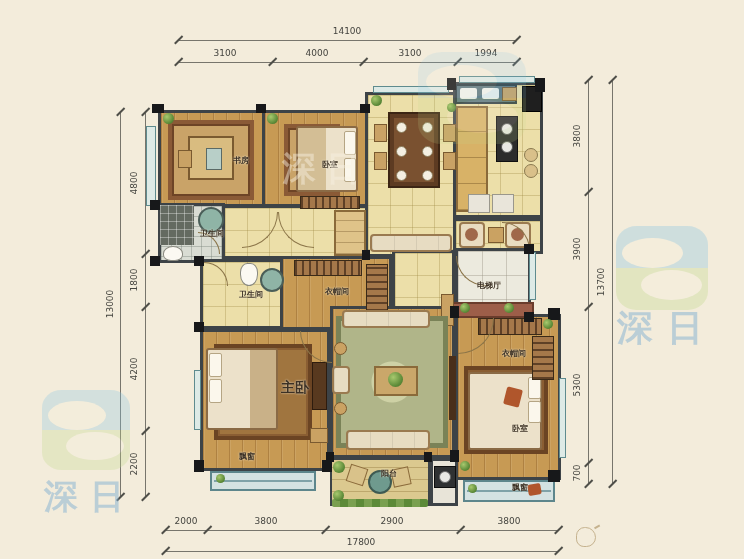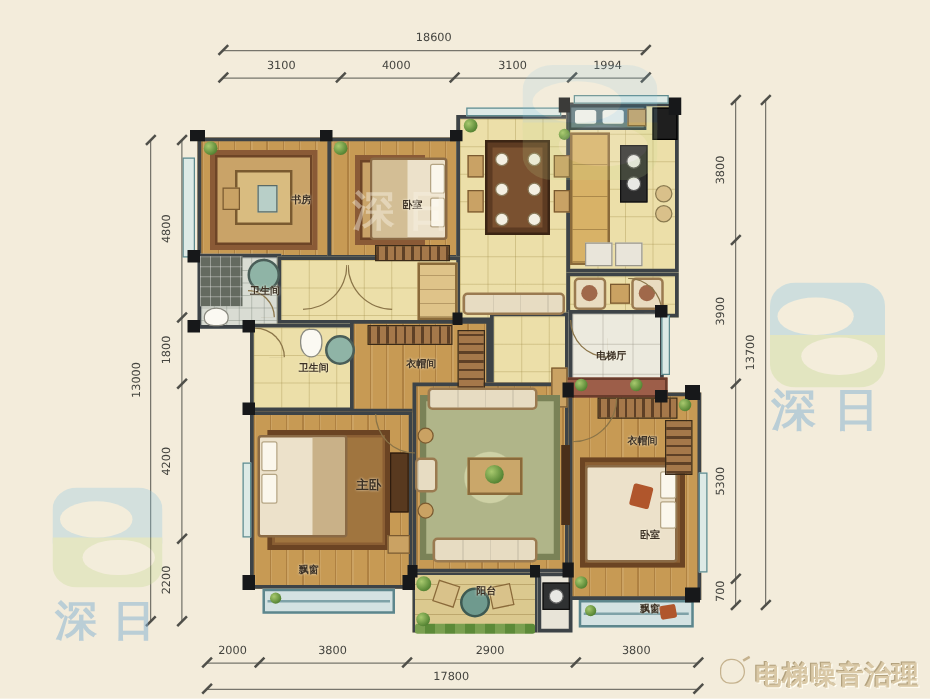--- a/index.html
+++ b/index.html
@@ -234,29 +234,29 @@
   <div class="plant" style="left:468px;top:484px;width:9px;height:9px"></div>
   <div class="plant" style="left:460px;top:303px;width:10px;height:10px"></div>
   <div class="plant" style="left:504px;top:303px;width:10px;height:10px"></div>
 
   <div class="lbl" style="left:241px;top:160px">书房</div>
   <div class="lbl" style="left:330px;top:164px">卧室</div>
   <div class="lbl" style="left:212px;top:233px">卫生间</div>
   <div class="lbl" style="left:251px;top:294px">卫生间</div>
   <div class="lbl" style="left:337px;top:291px">衣帽间</div>
   <div class="lbl" style="left:489px;top:285px">电梯厅</div>
-  <div class="lbl" style="left:295px;top:388px;font-size:10px">主卧</div>
+  <div class="lbl" style="left:295px;top:388px;font-size:14px">主卧</div>
   <div class="lbl" style="left:247px;top:456px">飘窗</div>
   <div class="lbl" style="left:389px;top:473px">阳台</div>
   <div class="lbl" style="left:514px;top:353px">衣帽间</div>
   <div class="lbl" style="left:520px;top:428px">卧室</div>
   <div class="lbl" style="left:520px;top:487px">飘窗</div>
 
   <div class="line" style="left:178px;top:40px;width:338px;height:1px"></div>
-  <div class="dim" style="left:347px;top:31px">18600</div>
+  <div class="dim" style="left:347px;top:31px">14100</div>
   <div class="tick" style="left:173px;top:39px"></div>
   <div class="tick" style="left:511px;top:39px"></div>
   <div class="line" style="left:178px;top:62px;width:338px;height:1px"></div>
   <div class="tick" style="left:173px;top:61px"></div>
   <div class="tick" style="left:267px;top:61px"></div>
   <div class="tick" style="left:358px;top:61px"></div>
   <div class="tick" style="left:452px;top:61px"></div>
   <div class="tick" style="left:511px;top:61px"></div>
   <div class="dim" style="left:225px;top:53px">3100</div>
   <div class="dim" style="left:317px;top:53px">4000</div>
@@ -325,15 +325,14 @@
   <div class="logo" style="left:42px;top:390px;width:88px;height:80px;opacity:.3">
     <div class="t"></div>
     <div class="b"></div>
     <div class="s1"></div>
     <div class="s2"></div>
   </div>
   <div class="brand" style="left:44px;top:474px;font-size:34px;letter-spacing:12px">深日</div>
 
   <div class="abs" style="left:576px;top:527px;width:20px;height:20px;border:1.5px solid #c5b28e;border-radius:50% 60% 55% 45%;box-sizing:border-box"></div>
   <div class="abs" style="left:594px;top:526px;width:6px;height:1.5px;background:#c5b28e;transform:rotate(-30deg)"></div>
-  <div class="foot" style="left:604px;top:526px">电梯噪音治理</div>
 
 </div>
 
 </body></html>

